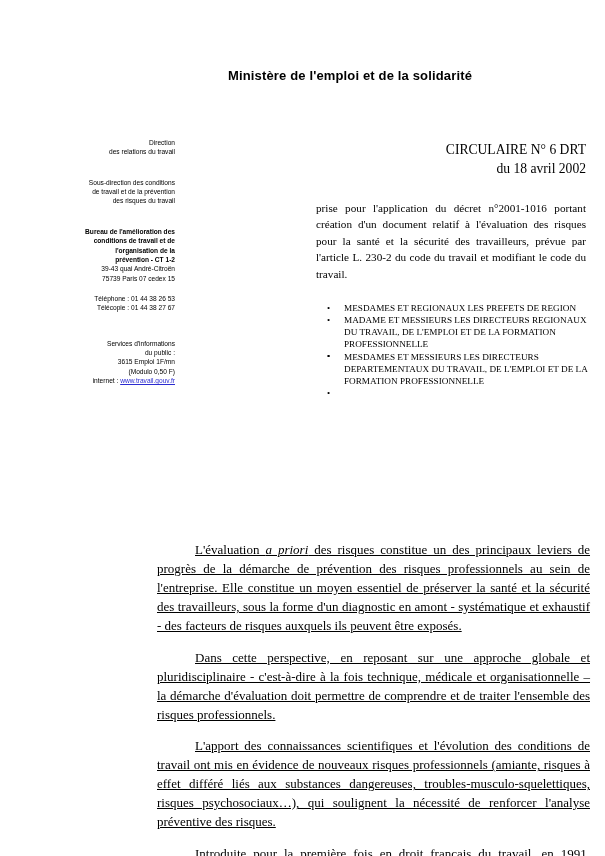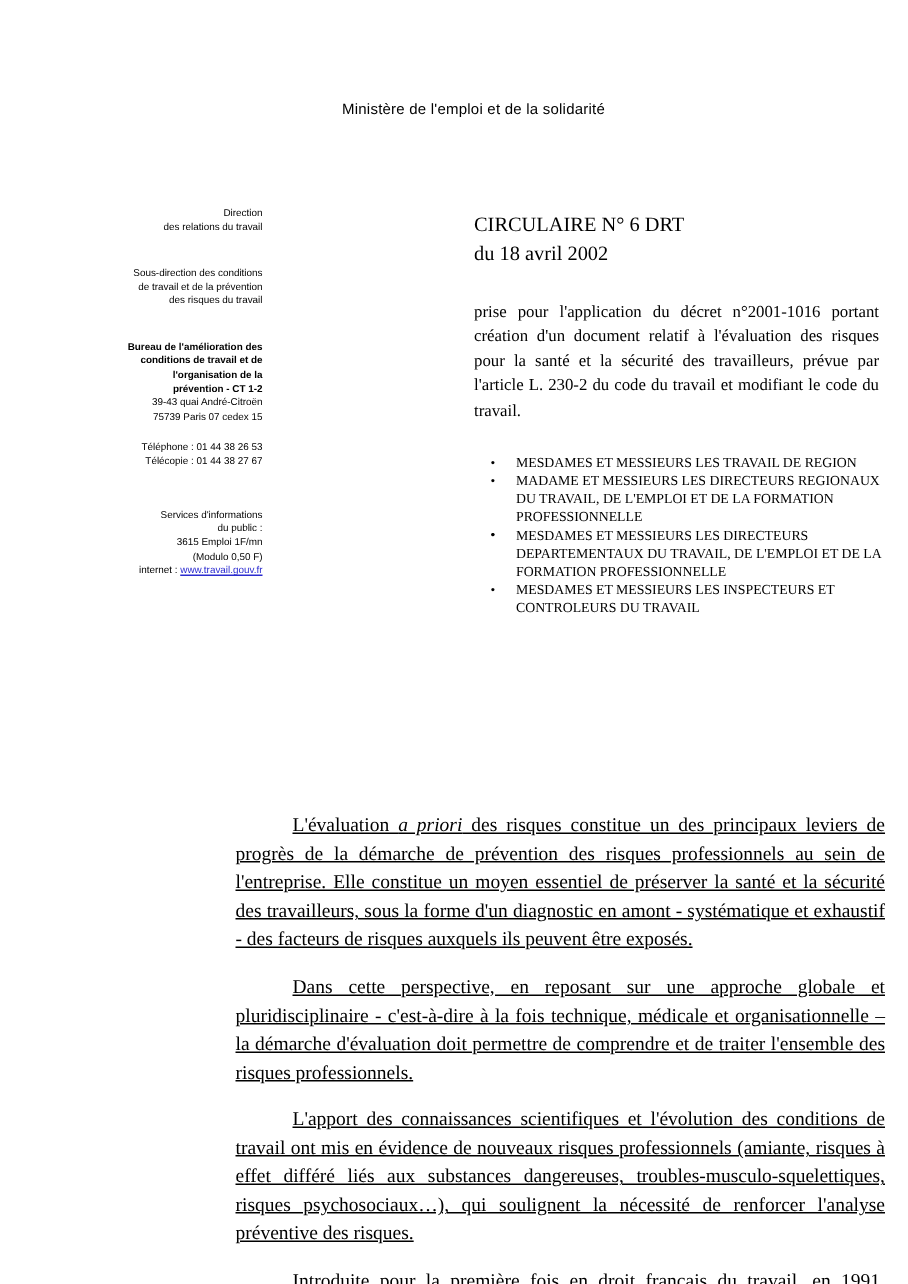--- a/index.html
+++ b/index.html
@@ -16,22 +16,22 @@
     color: #000000;
     overflow: hidden;
   }
 
   
   .ministry {
     position: absolute;
     left: 228px;
     top: 68px;
     font-family: "Liberation Sans", sans-serif;
-    font-size: 10px;
-    font-weight: normal;
+    font-size: 13px;
+    font-weight: bold;
     letter-spacing: 0.15px;
     color: #000;
   }
 
   
   .sidebar {
     position: absolute;
     left: 18px;
     top: 138px;
     width: 157px;
@@ -51,21 +51,21 @@
     color: #2b2bd0;
     text-decoration: underline;
   }
 
   
   .title-block {
     position: absolute;
     left: 316px;
     top: 140px;
     width: 270px;
-    text-align: left;
+    text-align: right;
     font-size: 13.6px;
     line-height: 1.42;
   }
   .title-block .t-line { display: block; white-space: nowrap; }
 
   .subject {
     position: absolute;
     left: 316px;
     top: 200px;
     width: 270px;
@@ -163,25 +163,25 @@
 </div>
 
 <div class="title-block">
   <span class="t-line">CIRCULAIRE N° 6 DRT</span>
   <span class="t-line">du 18 avril 2002</span>
 </div>
 
 <div class="subject">prise pour l'application du décret n°2001-1016 portant création d'un document relatif à l'évaluation des risques pour la santé et la sécurité des travailleurs, prévue par l'article L. 230-2 du code du travail et modifiant le code du travail.</div>
 
 <ul class="recipients">
-  <li><span class="bullet">•</span><span>MESDAMES ET MESSIEURS LES TRAVAIL DE REGION</span></li>
+  <li><span class="bullet">•</span><span>MESDAMES ET REGIONAUX LES PREFETS DE REGION</span></li>
   <li><span class="bullet">•</span><span>MADAME ET MESSIEURS LES DIRECTEURS REGIONAUX DU TRAVAIL, DE L'EMPLOI ET DE LA FORMATION PROFESSIONNELLE</span></li>
   <li><span class="bullet">•</span></li>
   <li><span class="bullet">•</span><span>MESDAMES ET MESSIEURS LES DIRECTEURS DEPARTEMENTAUX DU TRAVAIL, DE L'EMPLOI ET DE LA FORMATION PROFESSIONNELLE</span></li>
-  <li><span class="bullet">•</span><span>MESDAMES ET MESSIEURS LES INSPECTEURS ET CONTROLEURS DU TRAVAIL</span></li>
+  <li><span class="bullet">•</span></li>
 </ul>
 
 <div class="body-text">
   <p><span>L'évaluation </span><span class="ital">a priori</span><span> des risques constitue un des principaux leviers de progrès de la démarche de prévention des risques professionnels au sein de l'entreprise. Elle constitue un moyen essentiel de préserver la santé et la sécurité des travailleurs, sous la forme d'un diagnostic en amont - systématique et exhaustif - des facteurs de risques auxquels ils peuvent être exposés.</span></p>
   <p>Dans cette perspective, en reposant sur une approche globale et pluridisciplinaire - c'est-à-dire à la fois technique, médicale et organisationnelle – la démarche d'évaluation doit permettre de comprendre et de traiter l'ensemble des risques professionnels.</p>
   <p>L'apport des connaissances scientifiques et l'évolution des conditions de travail ont mis en évidence de nouveaux risques professionnels (amiante, risques à effet différé liés aux substances dangereuses, troubles-musculo-squelettiques, risques psychosociaux…), qui soulignent la nécessité de renforcer l'analyse préventive des risques.</p>
   <p>Introduite pour la première fois en droit français du travail, en 1991, l'évaluation des risques connaît une nouvelle avancée, avec la parution du décret du 5 novembre 2001 portant création d'un document relatif à l'évaluation des risques pour la santé et la sécurité des travailleurs. Ainsi, les acteurs de la prévention disposent désormais d'une base tangible pour la définition de stratégies d'action dans chaque entreprise.</p>
 </div>
 
 </body></html>

